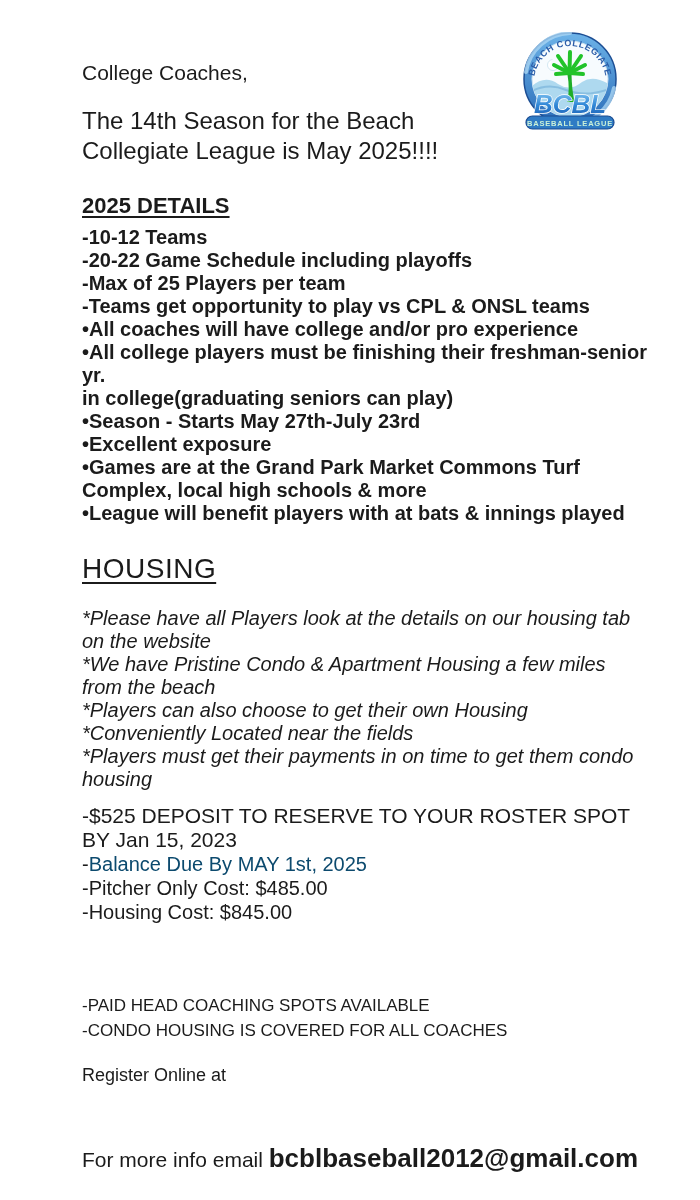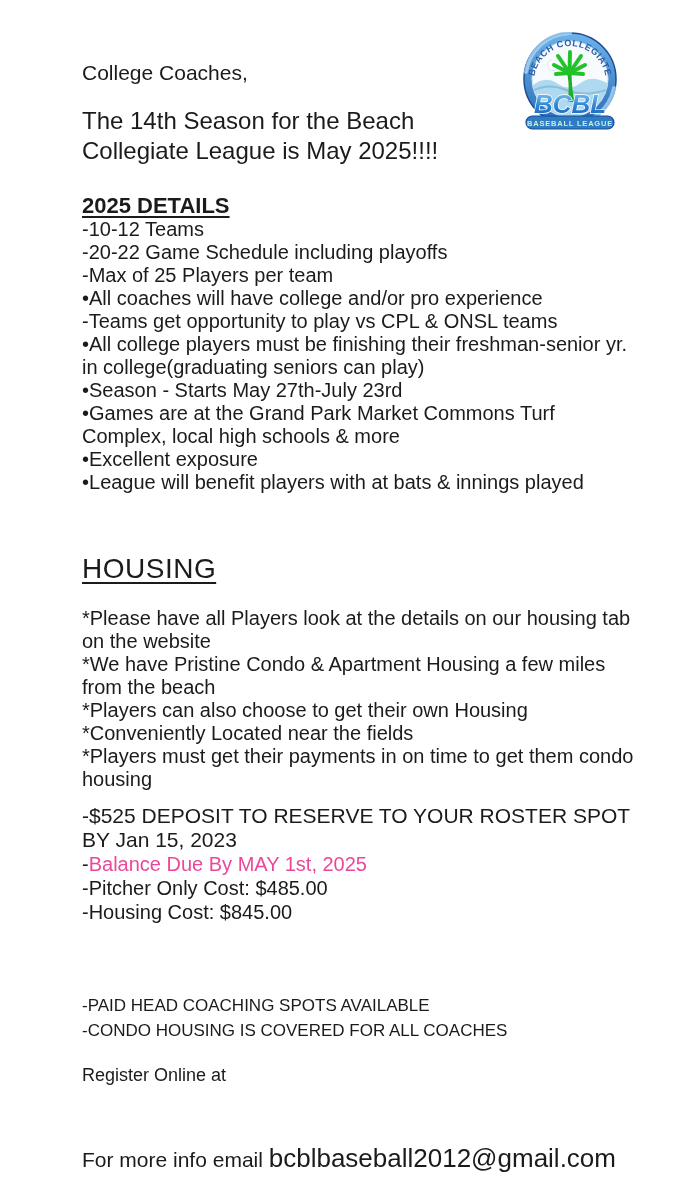--- a/index.html
+++ b/index.html
@@ -18,41 +18,41 @@
   .pre { white-space: pre-line; }
 
   .salutation   { top: 60px;  font-size: 21px; line-height: 25px; }
   .announcement { top: 106px; font-size: 24px; line-height: 30px; }
 
   .details-heading {
     top: 185px; font-size: 22px; font-weight: bold;
     text-decoration: underline; text-decoration-thickness: 2px; text-underline-offset: 3px;
     display: inline-block;
   }
-  .details-list { top: 218px; font-size: 20px; line-height: 23px; }
+  .details-list { top: 226px; font-size: 20px; line-height: 23px; font-weight: bold; }
   .details-list .item { white-space: pre-line; }
 
   .housing-heading {
     top: 553px; font-size: 28px; font-weight: normal;
     text-decoration: underline; text-decoration-thickness: 1.5px; text-underline-offset: 4px;
     display: inline-block; letter-spacing: 0.5px;
   }
   .housing-list { top: 607px; font-size: 20px; line-height: 23px; }
-  .housing-list .item { white-space: pre-line; }
+  .housing-list .item { white-space: pre-line; font-style: italic; }
 
   .pricing { top: 804px; font-size: 20px; line-height: 24px; }
   .pricing .deposit { font-size: 21px; line-height: 24px; white-space: pre-line; }
   .pricing .balance-line .dash { color: #1b1b1b; }
 
   .coaching { top: 993px; font-size: 17px; line-height: 25px; }
 
   .register-label { top: 1065px; font-size: 18px; }
   .website-url    { top: 1086px; font-size: 29px; font-weight: bold; letter-spacing: 0.2px; }
   .contact-line   { top: 1143px; font-size: 21px; }
-  .contact-line .email { font-size: 26px; font-weight: normal; }
+  .contact-line .email { font-size: 26px; font-weight: bold; }
 
   .logo-wrap { position: absolute; left: 512px; top: 32px; width: 116px; height: 100px; }
 </style>
 </head>
 <body>
 
 <div class="page">
 
   <div class="logo-wrap">
     <svg width="116" height="100" viewBox="0 0 116 100">
@@ -117,49 +117,49 @@
   <div class="content announcement pre">The 14th Season for the Beach
 Collegiate League is May 2025!!!!</div>
 
   <div class="content" style="top:185px;margin-top:8px;">
     <span class="details-heading" style="position:static;">2025 DETAILS</span>
   </div>
   <div class="content details-list">
     <div class="item">-10-12 Teams</div>
     <div class="item">-20-22 Game Schedule including playoffs</div>
     <div class="item">-Max of 25 Players per team</div>
+    <div class="item">-Teams get opportunity to play vs CPL &amp; ONSL teams</div>
     <div class="item">•All coaches will have college and/or pro experience</div>
-    <div class="item">-Teams get opportunity to play vs CPL &amp; ONSL teams</div>
     <div class="item">•All college players must be finishing their freshman-senior yr.
 in college(graduating seniors can play)</div>
     <div class="item">•Season - Starts May 27th-July 23rd</div>
+    <div class="item">•Excellent exposure</div>
     <div class="item">•Games are at the Grand Park Market Commons Turf
 Complex, local high schools &amp; more</div>
-    <div class="item">•Excellent exposure</div>
     <div class="item">•League will benefit players with at bats &amp; innings played</div>
   </div>
 
   <div class="content" style="top:553px;">
     <span class="housing-heading" style="position:static;">HOUSING</span>
   </div>
   <div class="content housing-list">
     <div class="item">*Please have all Players look at the details on our housing tab
 on the website</div>
     <div class="item">*We have Pristine Condo &amp; Apartment Housing a few miles
 from the beach</div>
     <div class="item">*Players can also choose to get their own Housing</div>
     <div class="item">*Conveniently Located near the fields</div>
     <div class="item">*Players must get their payments in on time to get them condo
 housing</div>
   </div>
 
   <div class="content pricing">
     <div class="deposit">-$525 DEPOSIT TO RESERVE TO YOUR ROSTER SPOT
 BY Jan 15, 2023</div>
-    <div class="balance-line"><span class="dash">-</span><span style="color: #ec4899;">Balance Due By MAY 1st, 2025</span></div>
+    <div class="balance-line"><span class="dash">-</span><span style="color: #0c4a6e;">Balance Due By MAY 1st, 2025</span></div>
     <div>-Pitcher Only Cost: $485.00</div>
     <div>-Housing Cost: $845.00</div>
   </div>
 
   <div class="content coaching">
     <div>-PAID HEAD COACHING SPOTS AVAILABLE</div>
     <div>-CONDO HOUSING IS COVERED FOR ALL COACHES</div>
   </div>
 
   <div class="content register-label">Register Online at</div>

